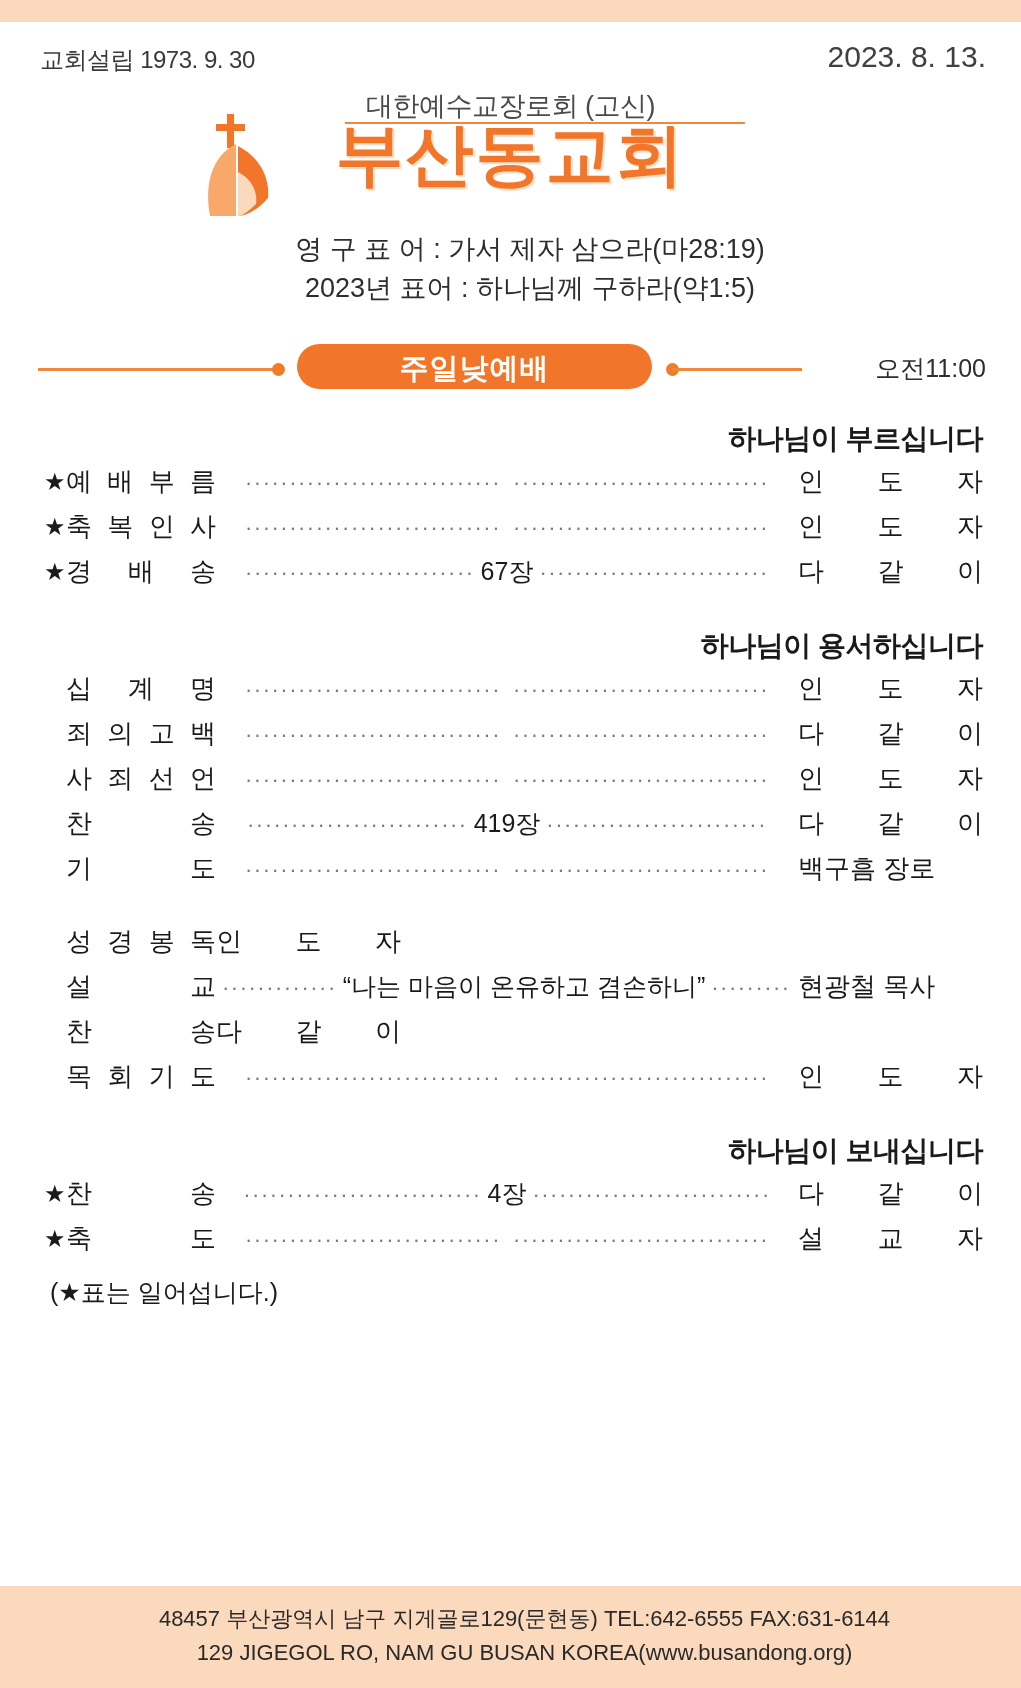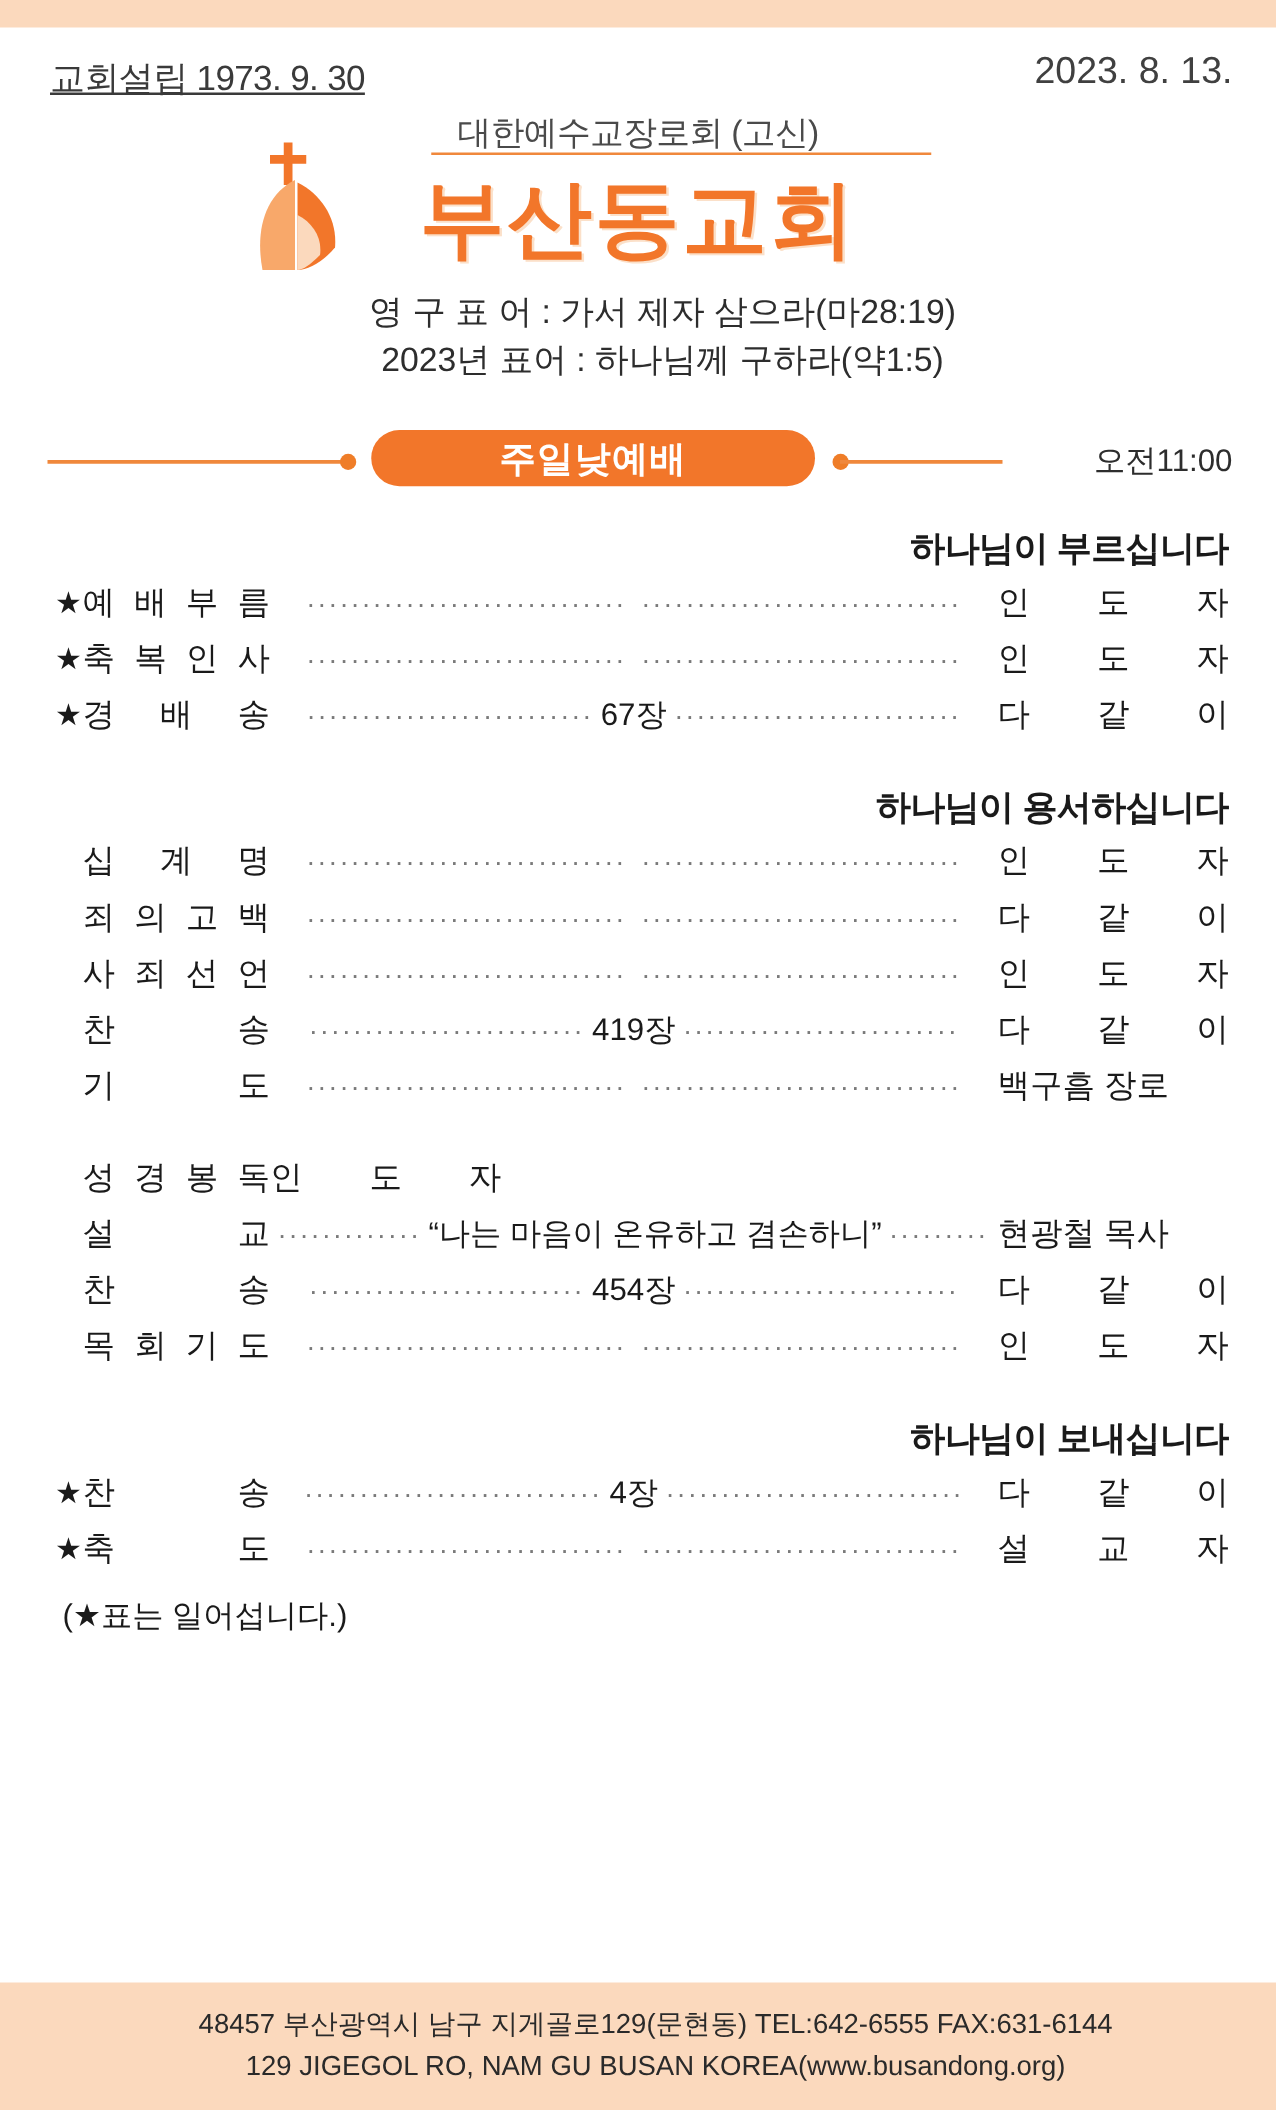--- a/index.html
+++ b/index.html
@@ -29,24 +29,23 @@
   }
   
   .header-row {
     position: relative;
     height: 46px;
     margin-top: 14px;
   }
   .found-date {
     position: absolute;
     left: 40px; top: 8px;
-    font-size: 28px;
+    font-size: 24px;
     color: #3a3a3a;
     letter-spacing: -0.5px;
-    text-decoration: underline;
   }
   .issue-date {
     position: absolute;
     right: 35px; top: 4px;
     font-size: 30px;
     color: #404040;
     letter-spacing: 0px;
   }
   
   .logo-block {
@@ -62,21 +61,21 @@
     letter-spacing: -0.5px;
   }
   .rule-under {
     position: absolute;
     left: 345px; top: 40px;
     width: 400px; height: 2px;
     background: #f0883c;
   }
   .church-name {
     position: absolute;
-    left: 0; right: 0; top: 48px;
+    left: 0; right: 0; top: 28px;
     text-align: center;
     font-size: 68px;
     font-weight: bold;
     color: #f2762a;
     letter-spacing: 2px;
     text-shadow: 2px 2px 0 #fbe0c9;
   }
   .flame {
     position: absolute;
     left: 196px; top: 30px;
@@ -394,21 +393,20 @@
           </div>
           <div class="mid"><span class="dots-l">·············</span><span class="mid-text">“나는 마음이 온유하고 겸손하니”</span><span class="dots-r">·············</span></div>
           <div class="who plain">현광철 목사</div>
         </div>
         <div class="line">
           <div class="star"></div>
           <div class="item">
             <span>찬</span>
             <span>송</span>
           </div>
-          <div class="mid"><span class="dots-l">·························</span><span class="mid-text">454장</span><span class="dots-r">·························</span></div>
           <div class="who">
             <span>다</span>
             <span>같</span>
             <span>이</span>
           </div>
         </div>
         <div class="line">
           <div class="star"></div>
           <div class="item">
             <span>목</span>

